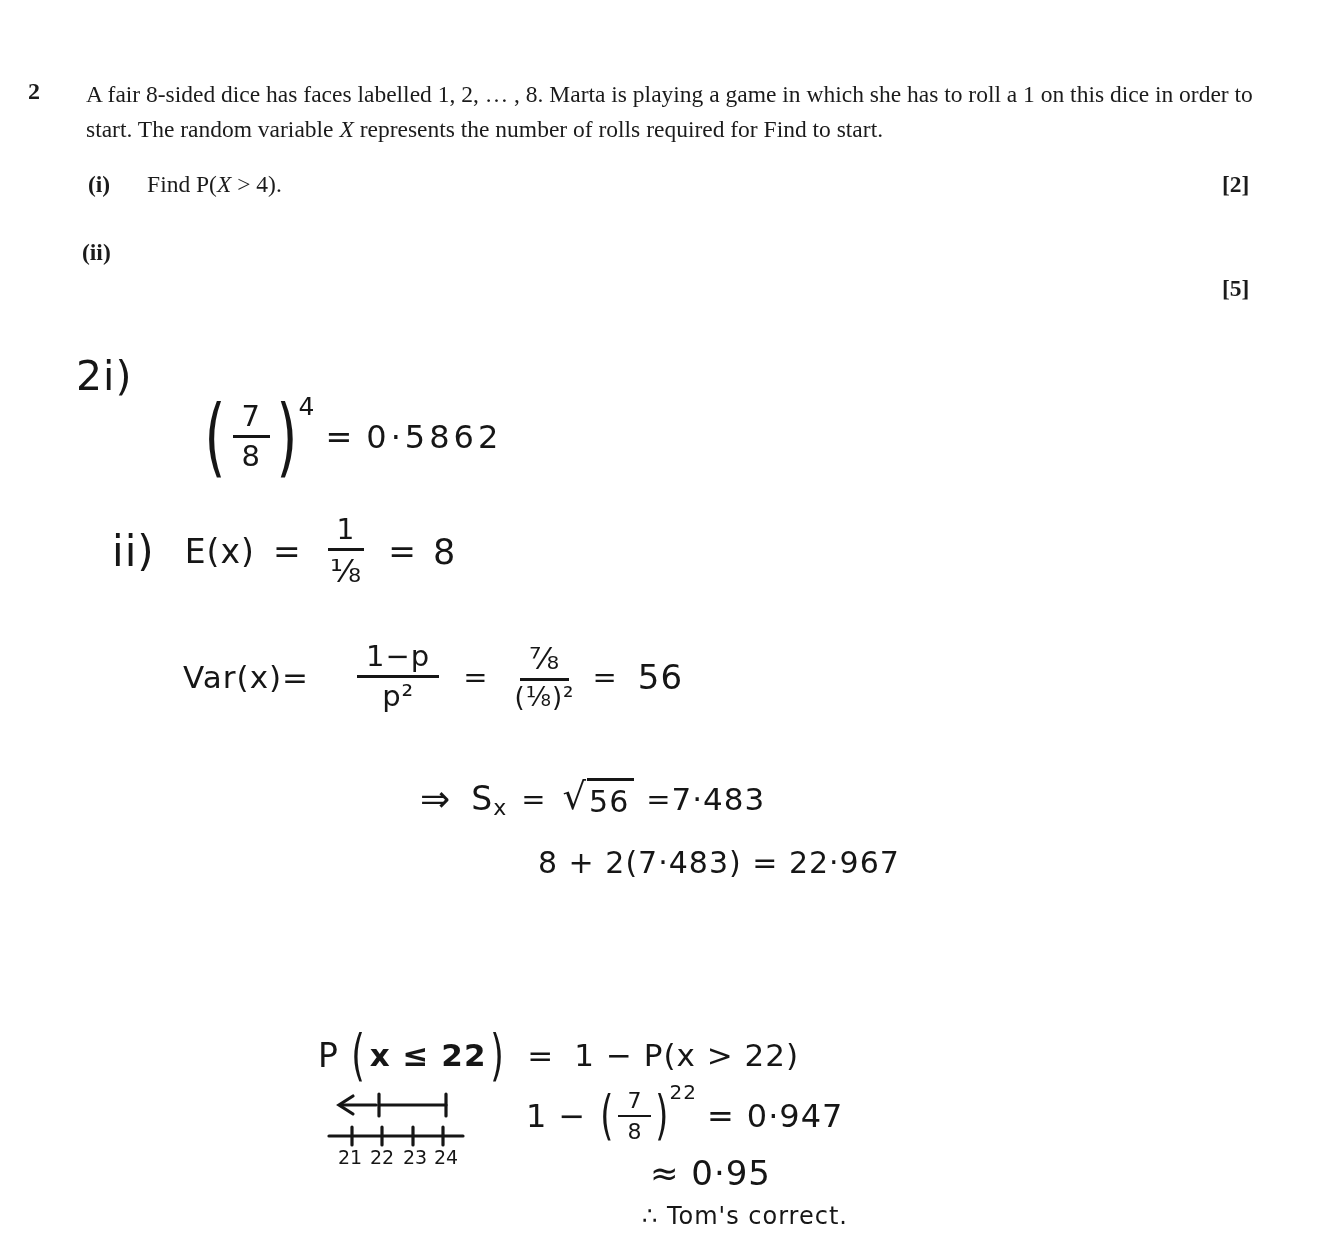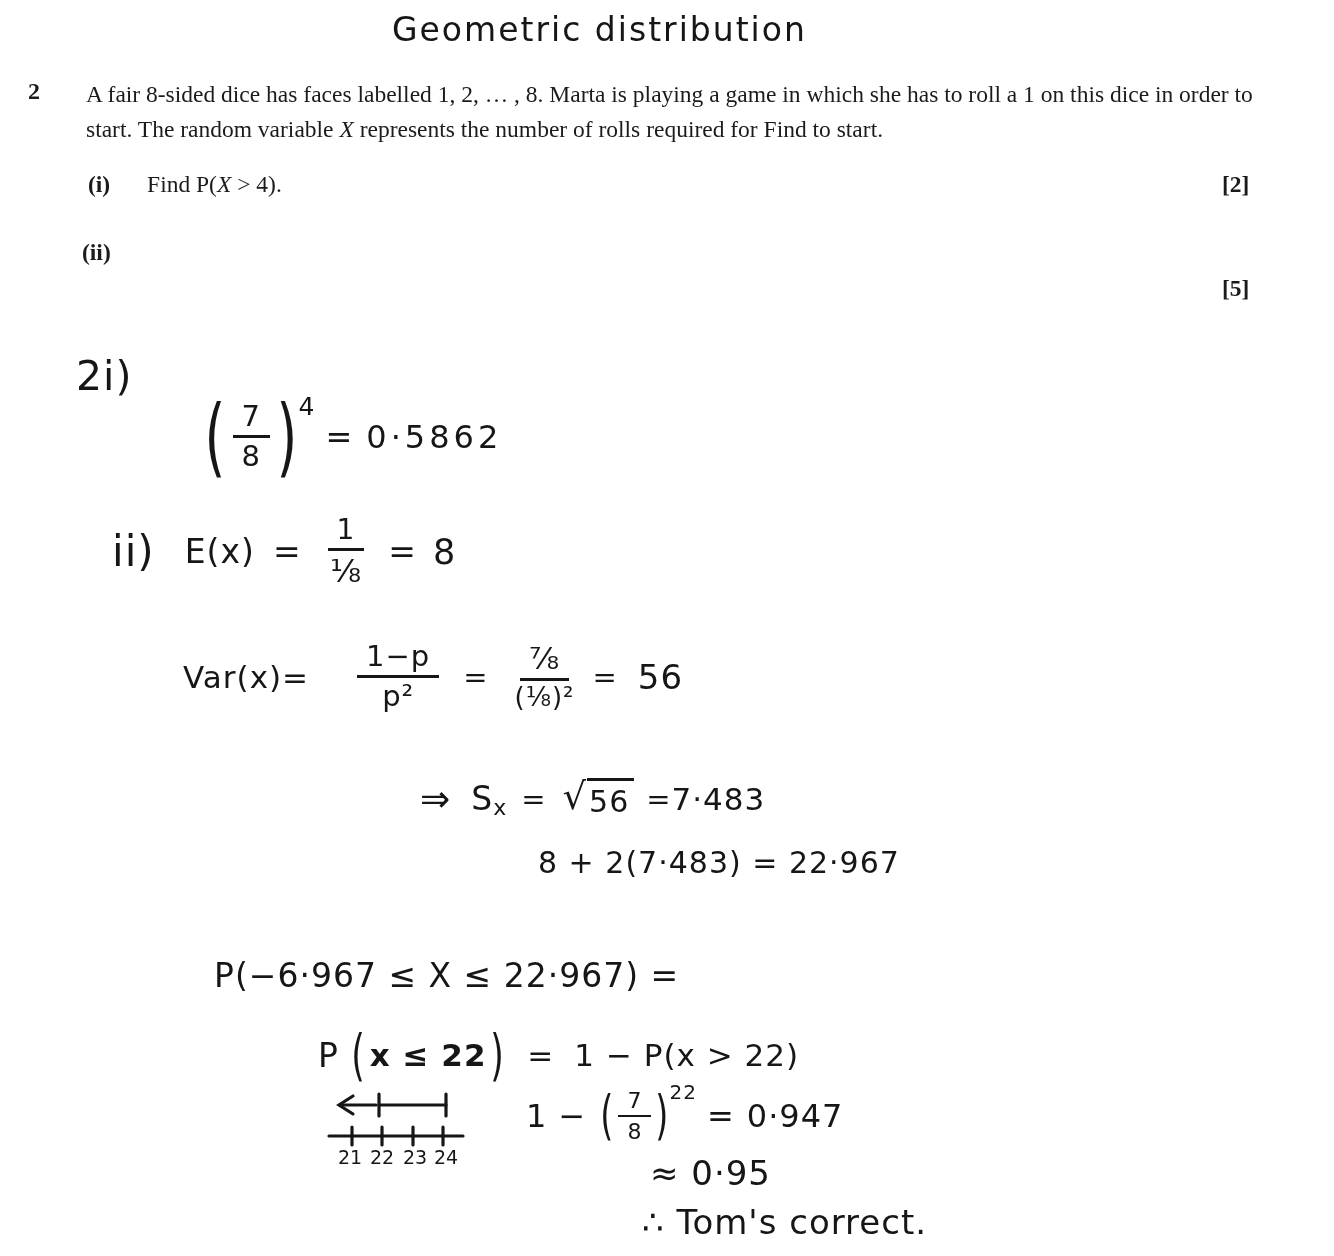--- a/index.html
+++ b/index.html
@@ -15,21 +15,20 @@
   .bp{display:inline-block;transform:scaleX(.62);font-weight:400;line-height:.9;}
   .sqrt{display:inline-flex;align-items:flex-start;}
   .rad{border-top:3px solid #161616;padding:3px 5px 0 2px;}
   i{font-style:italic;}
 </style>
 </head>
 <body>
 
 <div class="page">
 
-  <div class="abs hand" style="left:392px;top:10px;font-size:33px;letter-spacing:2px">Geometric distribution</div>
 
   <div class="abs serif bold" style="left:28px;top:78px;font-size:24px">2</div>
 
   <div class="abs serif" style="left:86px;top:77px;width:1180px;font-size:23.5px;line-height:35px">
     <span>A fair 8-sided dice has faces labelled 1, 2, … , 8. Marta is playing a game in which she has to roll a 1 on this dice in order to start. The random variable </span><i>X</i><span> represents the number of rolls required for Find to start.</span>
   </div>
 
   <div class="abs serif" style="left:88px;top:171px;font-size:23.5px">
     <span class="bold">(i)</span>
     <span style="margin-left:31px">
@@ -93,21 +92,20 @@
       <span style="font-size:37px;line-height:1">√</span>
       <span class="rad" style="font-size:30px">56</span>
     </span>
     <span style="font-size:29px;margin-left:12px">=</span>
     <span style="font-size:31px;">7·483</span>
   </div>
 
   <div class="abs hand" style="left:538px;top:845px;font-size:30px">8 + 2(7·483) = 22·967</div>
 
 
-  <div class="abs hand" style="left:214px;top:956px;font-size:33px">P(−6·967 ≤ X ≤ 22·967) =</div>
 
   <div class="abs mrow hand" style="left:318px;top:1030px">
     <span style="font-size:33px">P</span>
     <span class="bp" style="font-size:56px;margin-left:8px">(</span>
     <span style="font-size:31px;font-weight:bold">x ≤ 22</span>
     <span class="bp" style="font-size:56px">)</span>
     <span style="font-size:31px;margin-left:18px">=</span>
     <span style="font-size:31px;margin-left:20px">1 − P(x &gt; 22)</span>
   </div>
 
@@ -140,15 +138,15 @@
       <span class="fden">8</span>
     </span>
     <span class="bp" style="font-size:54px">)</span>
     <span style="font-size:20px;position:relative;top:-24px;left:-4px">22</span>
     <span style="font-size:32px;margin-left:6px">=</span>
     <span style="font-size:32px;margin-left:12px">0·947</span>
   </div>
 
   <div class="abs hand" style="left:650px;top:1153px;font-size:34px">≈ 0·95</div>
 
-  <div class="abs hand" style="left:642px;top:1202px;font-size:34px">∴ Tom's correct.</div>
+  <div class="abs hand" style="left:642px;top:1202px;font-size:24px">∴ Tom's correct.</div>
 
 </div>
 
 </body></html>

